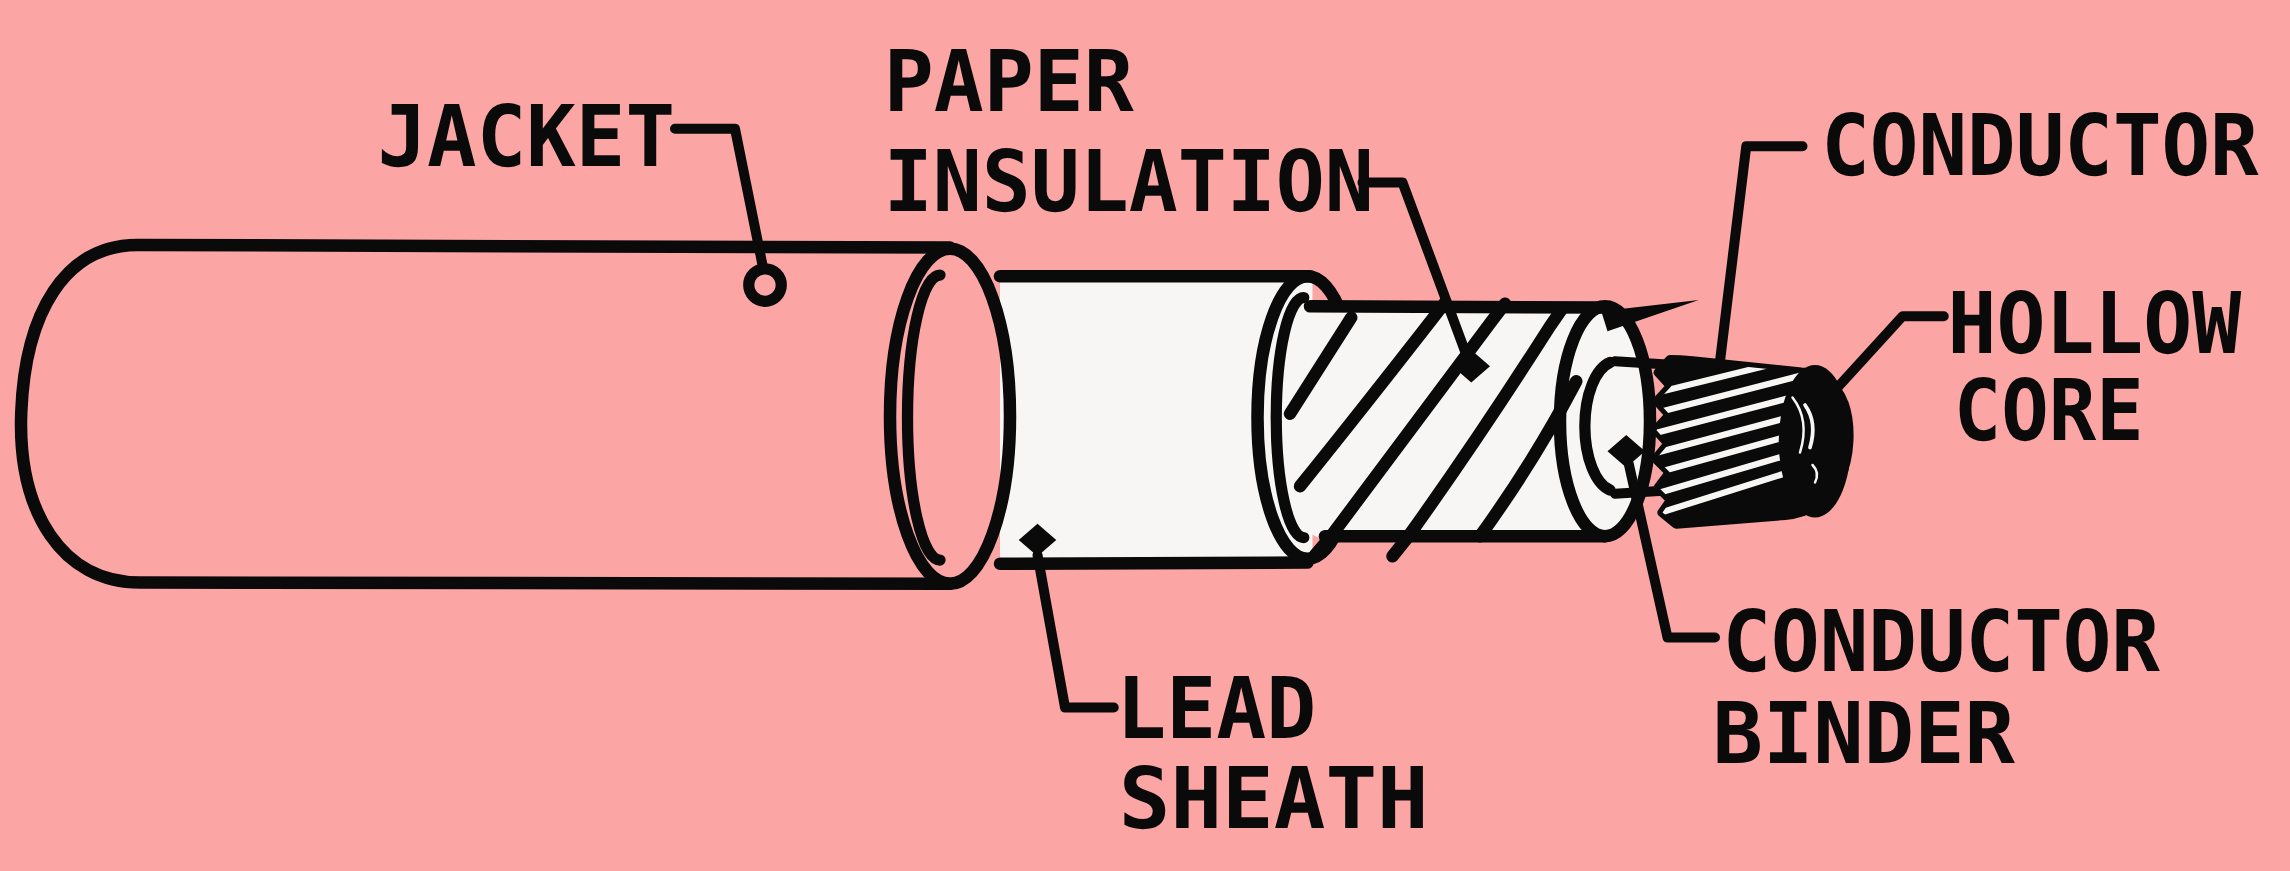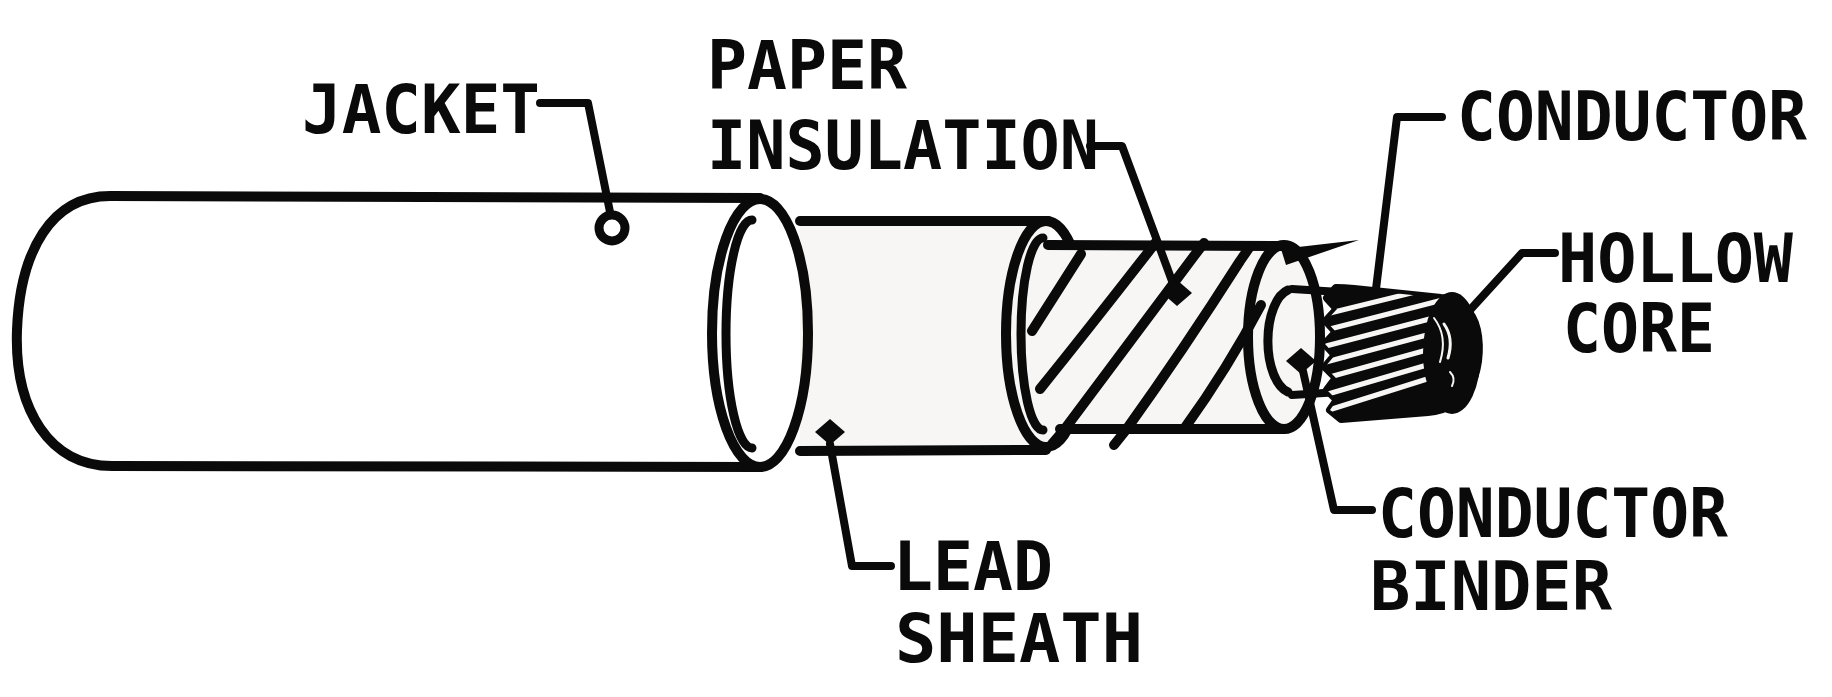--- a/index.html
+++ b/index.html
@@ -1,16 +1,16 @@
 <!DOCTYPE html>
 <html><head>
 <meta charset="utf-8">
 <style>
   html,body{margin:0;padding:0;background:#e8e8e8;}
-  .stage{width:1832px;height:697px;background:#ffffff;position:relative;overflow:hidden;}
+  .stage{width:1832px;height:697px;background:#fca5a5;position:relative;overflow:hidden;}
   svg{display:block;}
   .ink{stroke:#0a0a0a;fill:none;stroke-linecap:round;stroke-linejoin:round;}
   .lbl{font-family:"DejaVu Sans Mono","Liberation Mono",monospace;font-weight:700;font-size:68px;fill:#0a0a0a;letter-spacing:0px;}
 </style>
 </head>
 <body>
 
 <div class="stage">
 <svg width="1832" height="697" viewBox="0 0 1832 697" xmlns="http://www.w3.org/2000/svg">
 

